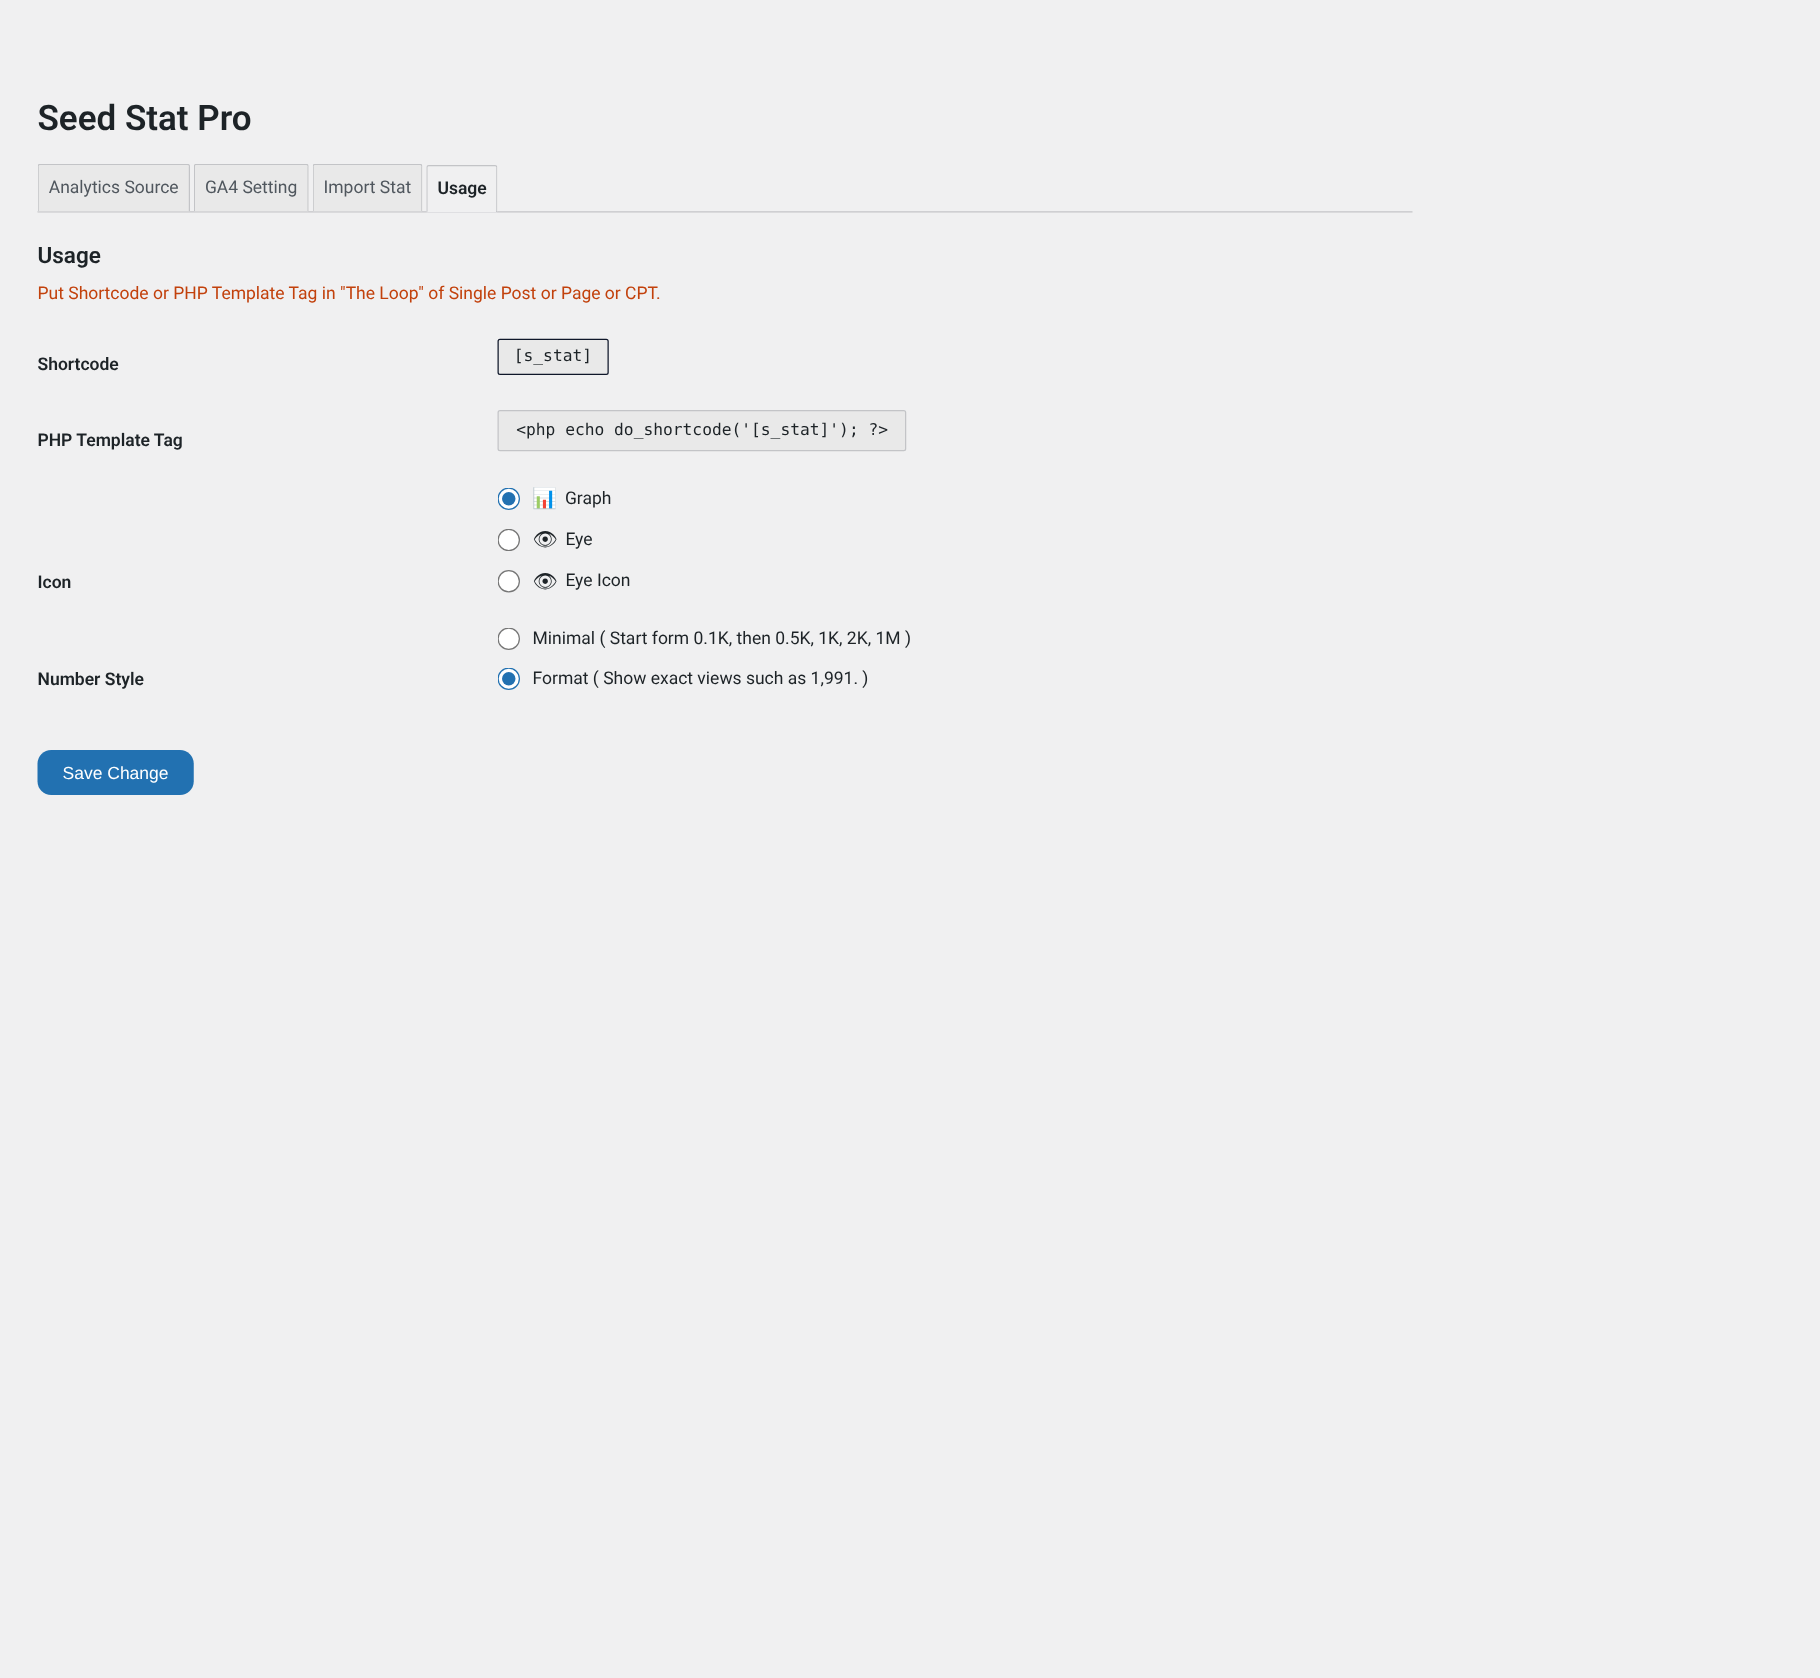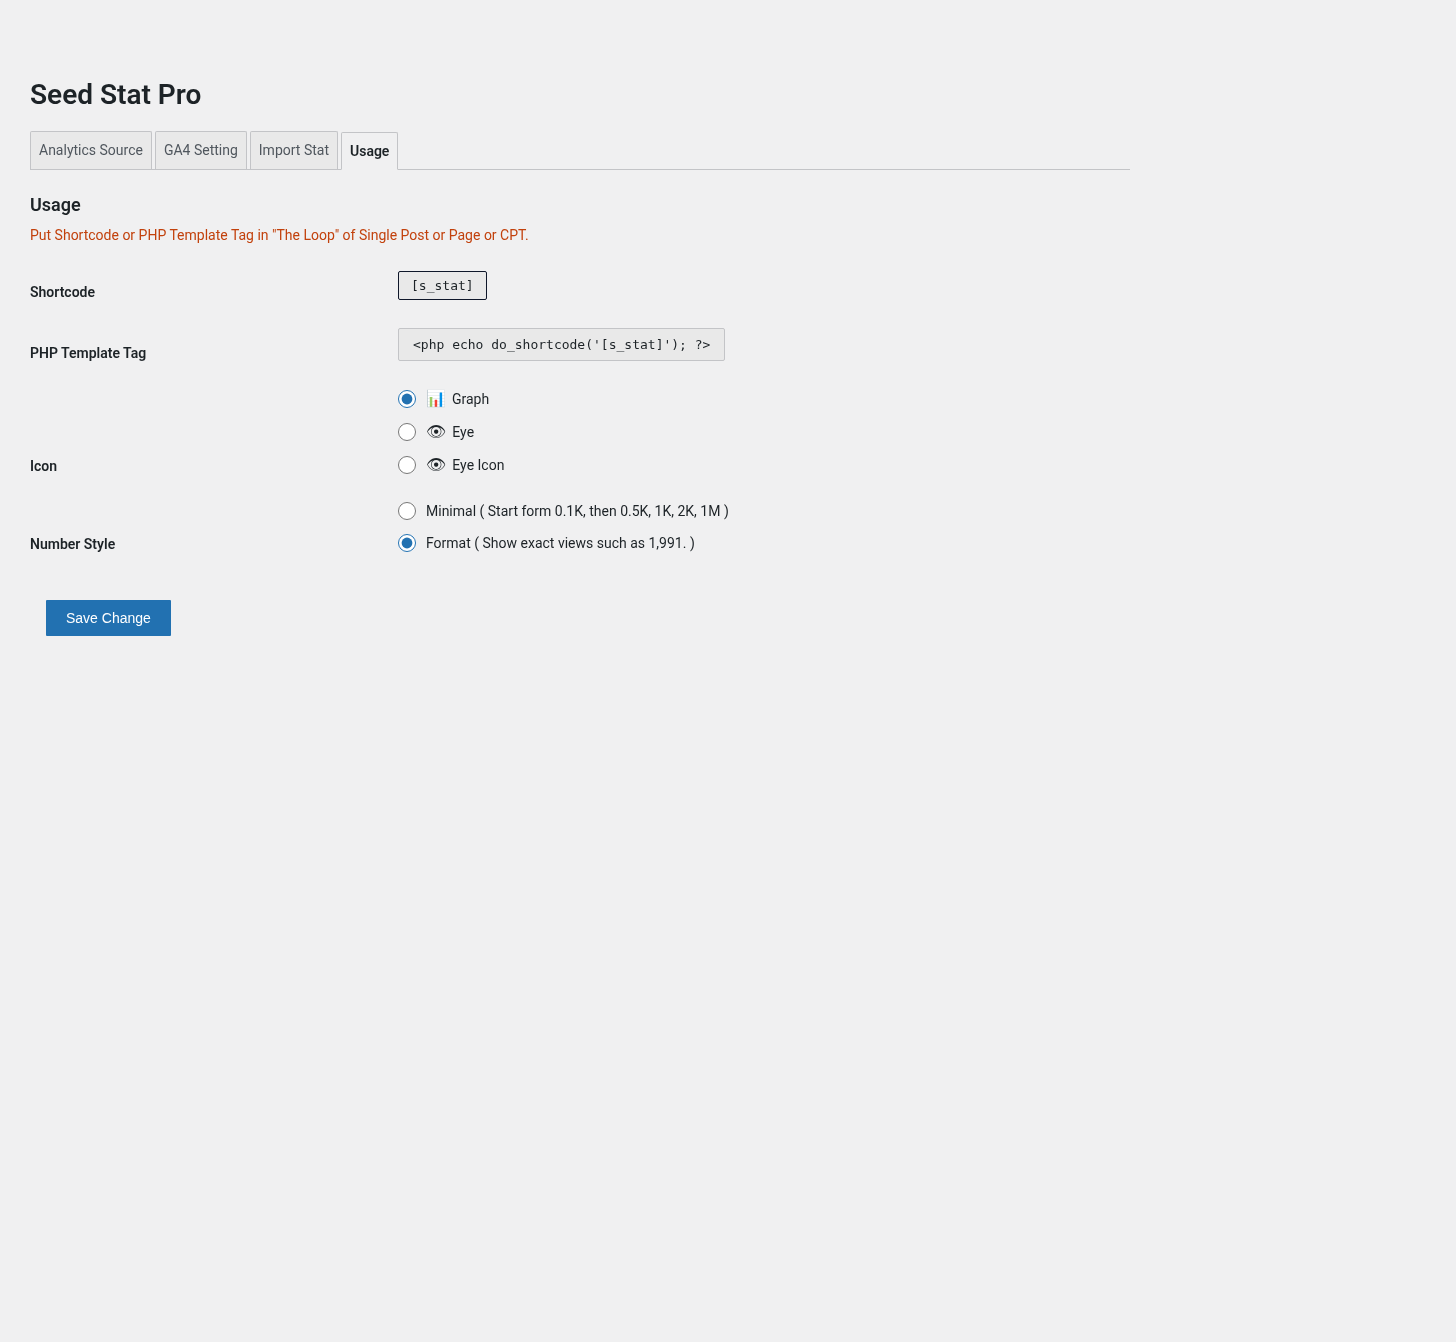--- a/index.html
+++ b/index.html
@@ -144,23 +144,22 @@
     }
 
     .save-button {
       background-color: #2271b1;
       color: #fff;
       border: none;
       padding: 10px 20px;
       font-size: 14px;
       font-weight: 500;
       cursor: pointer;
-      border-radius: 1px;
+      border-radius: 11px;
       margin-top: 20px;
-      margin-left: 16px;
     }
 
     .content-area {
       background: transparent;
       max-width: 1100px;
     }
   </style>
 </head>
 <body>
 

